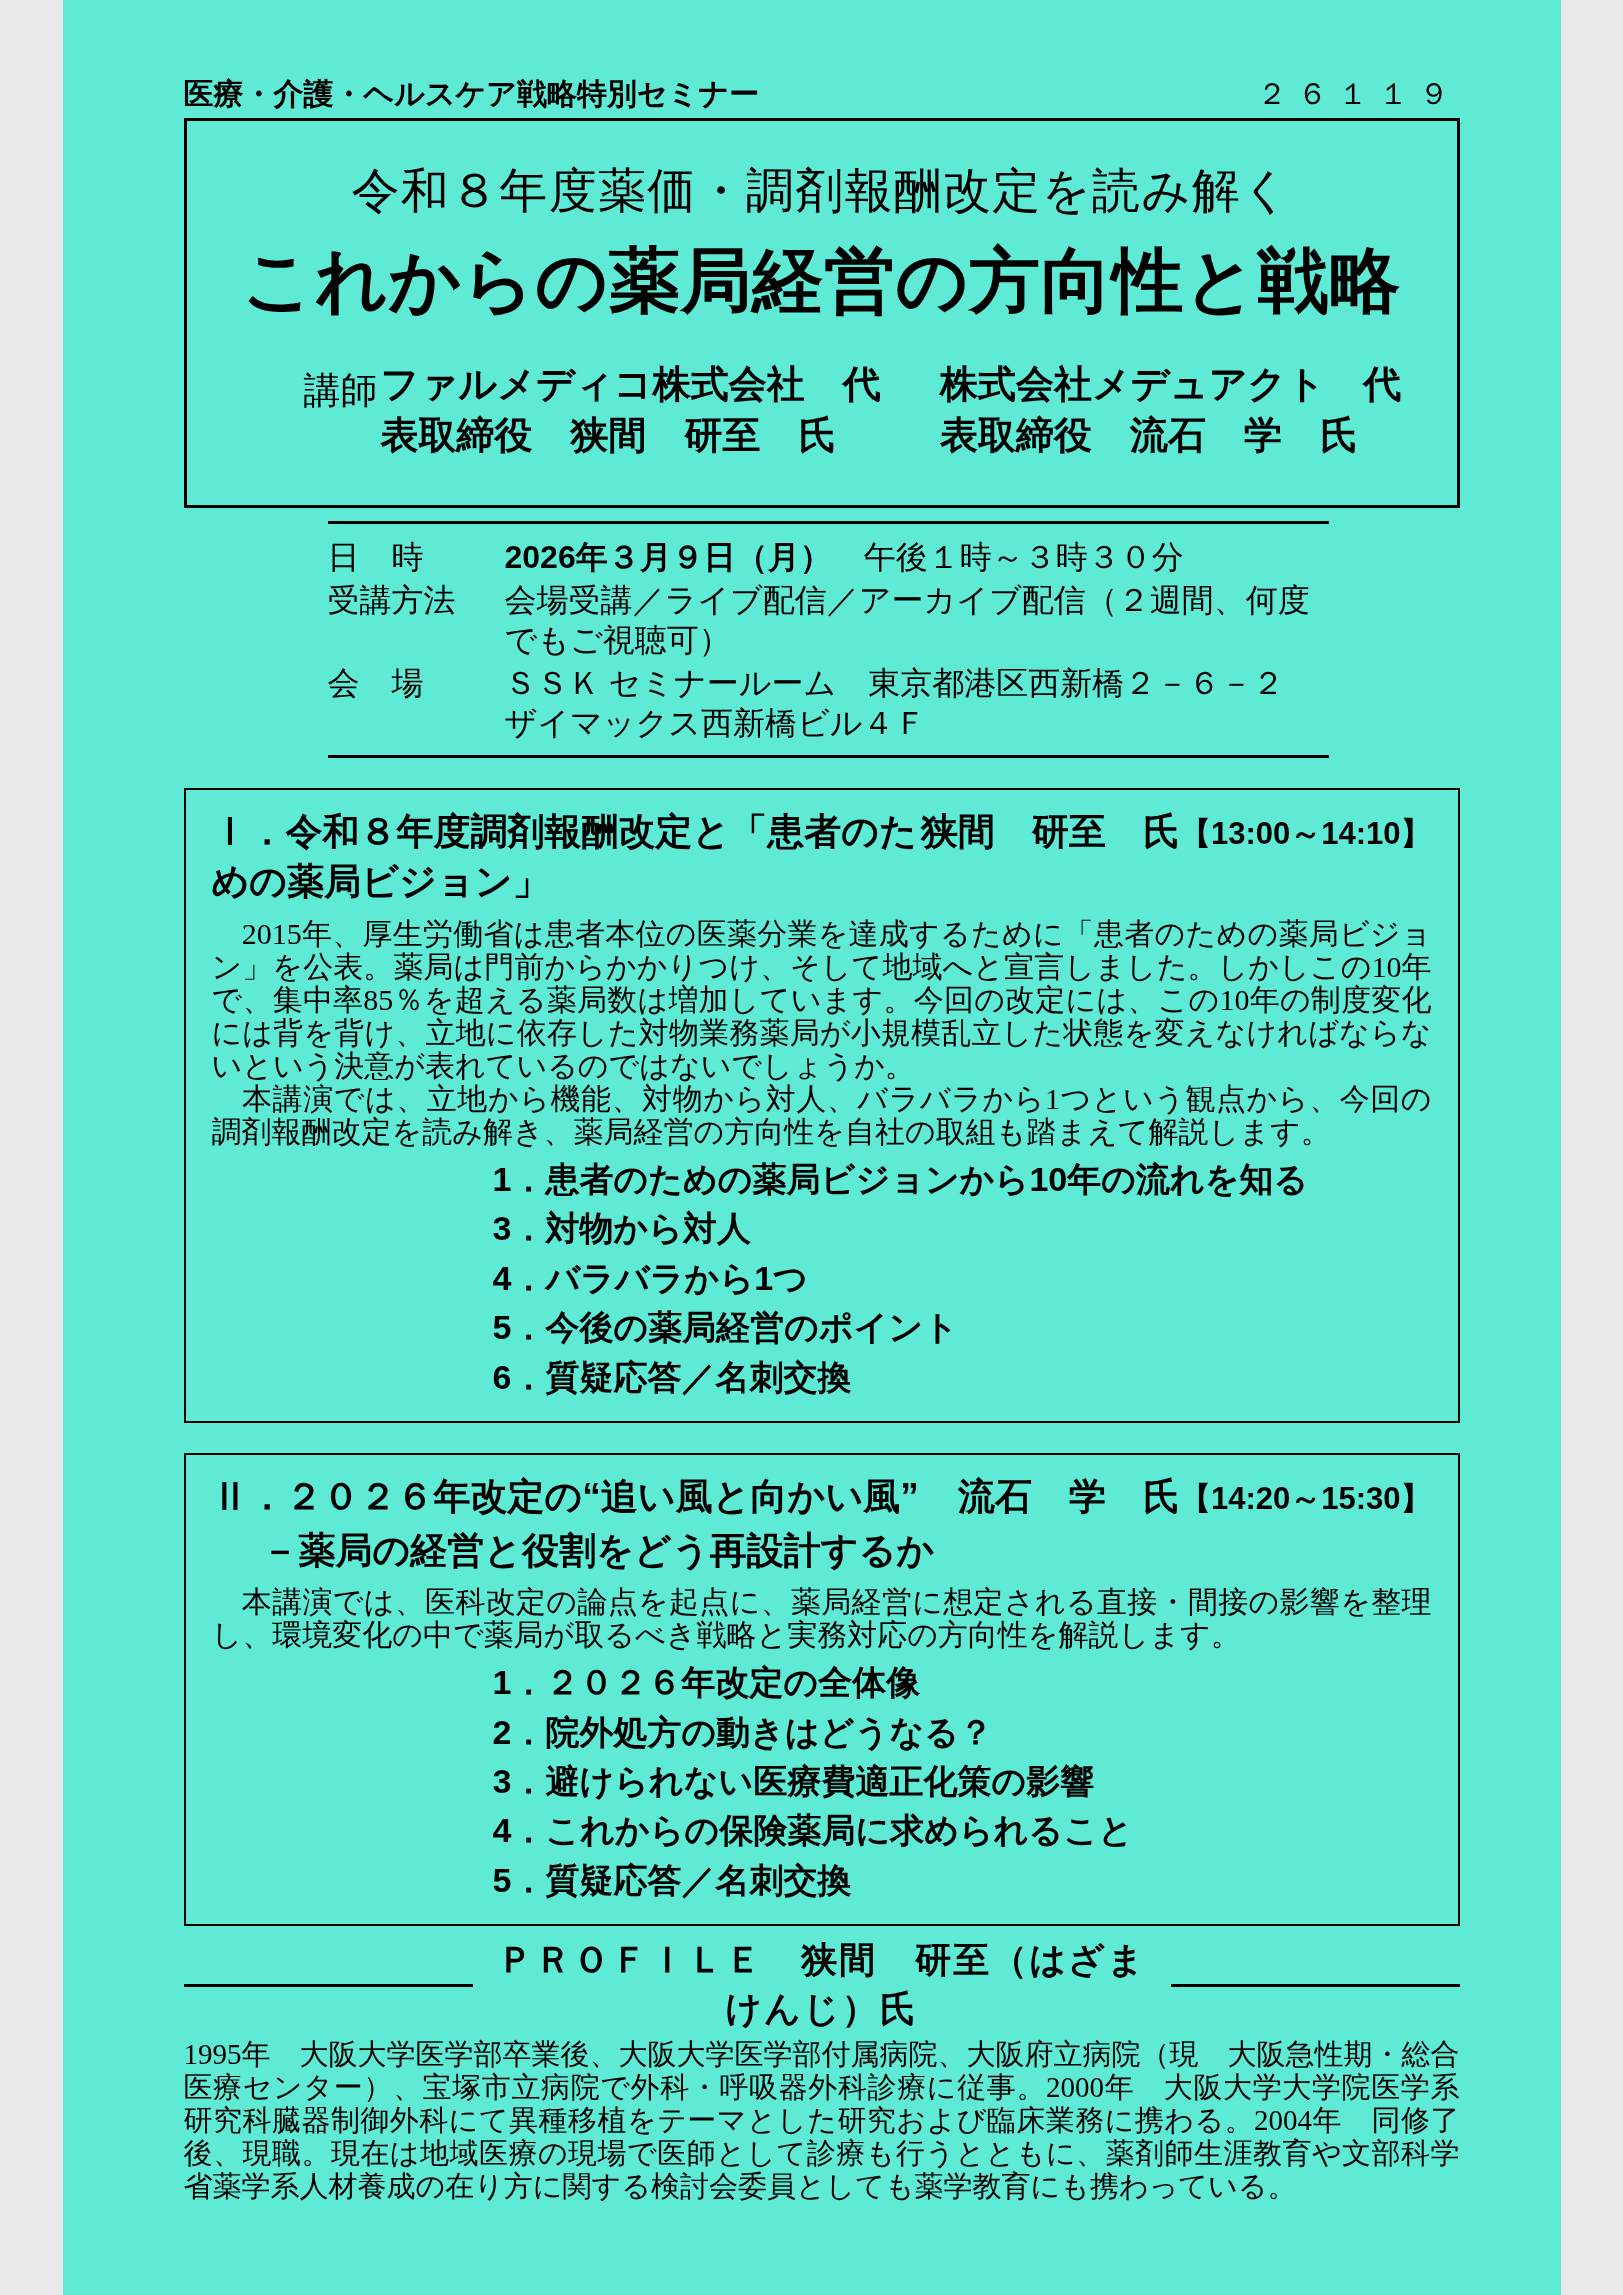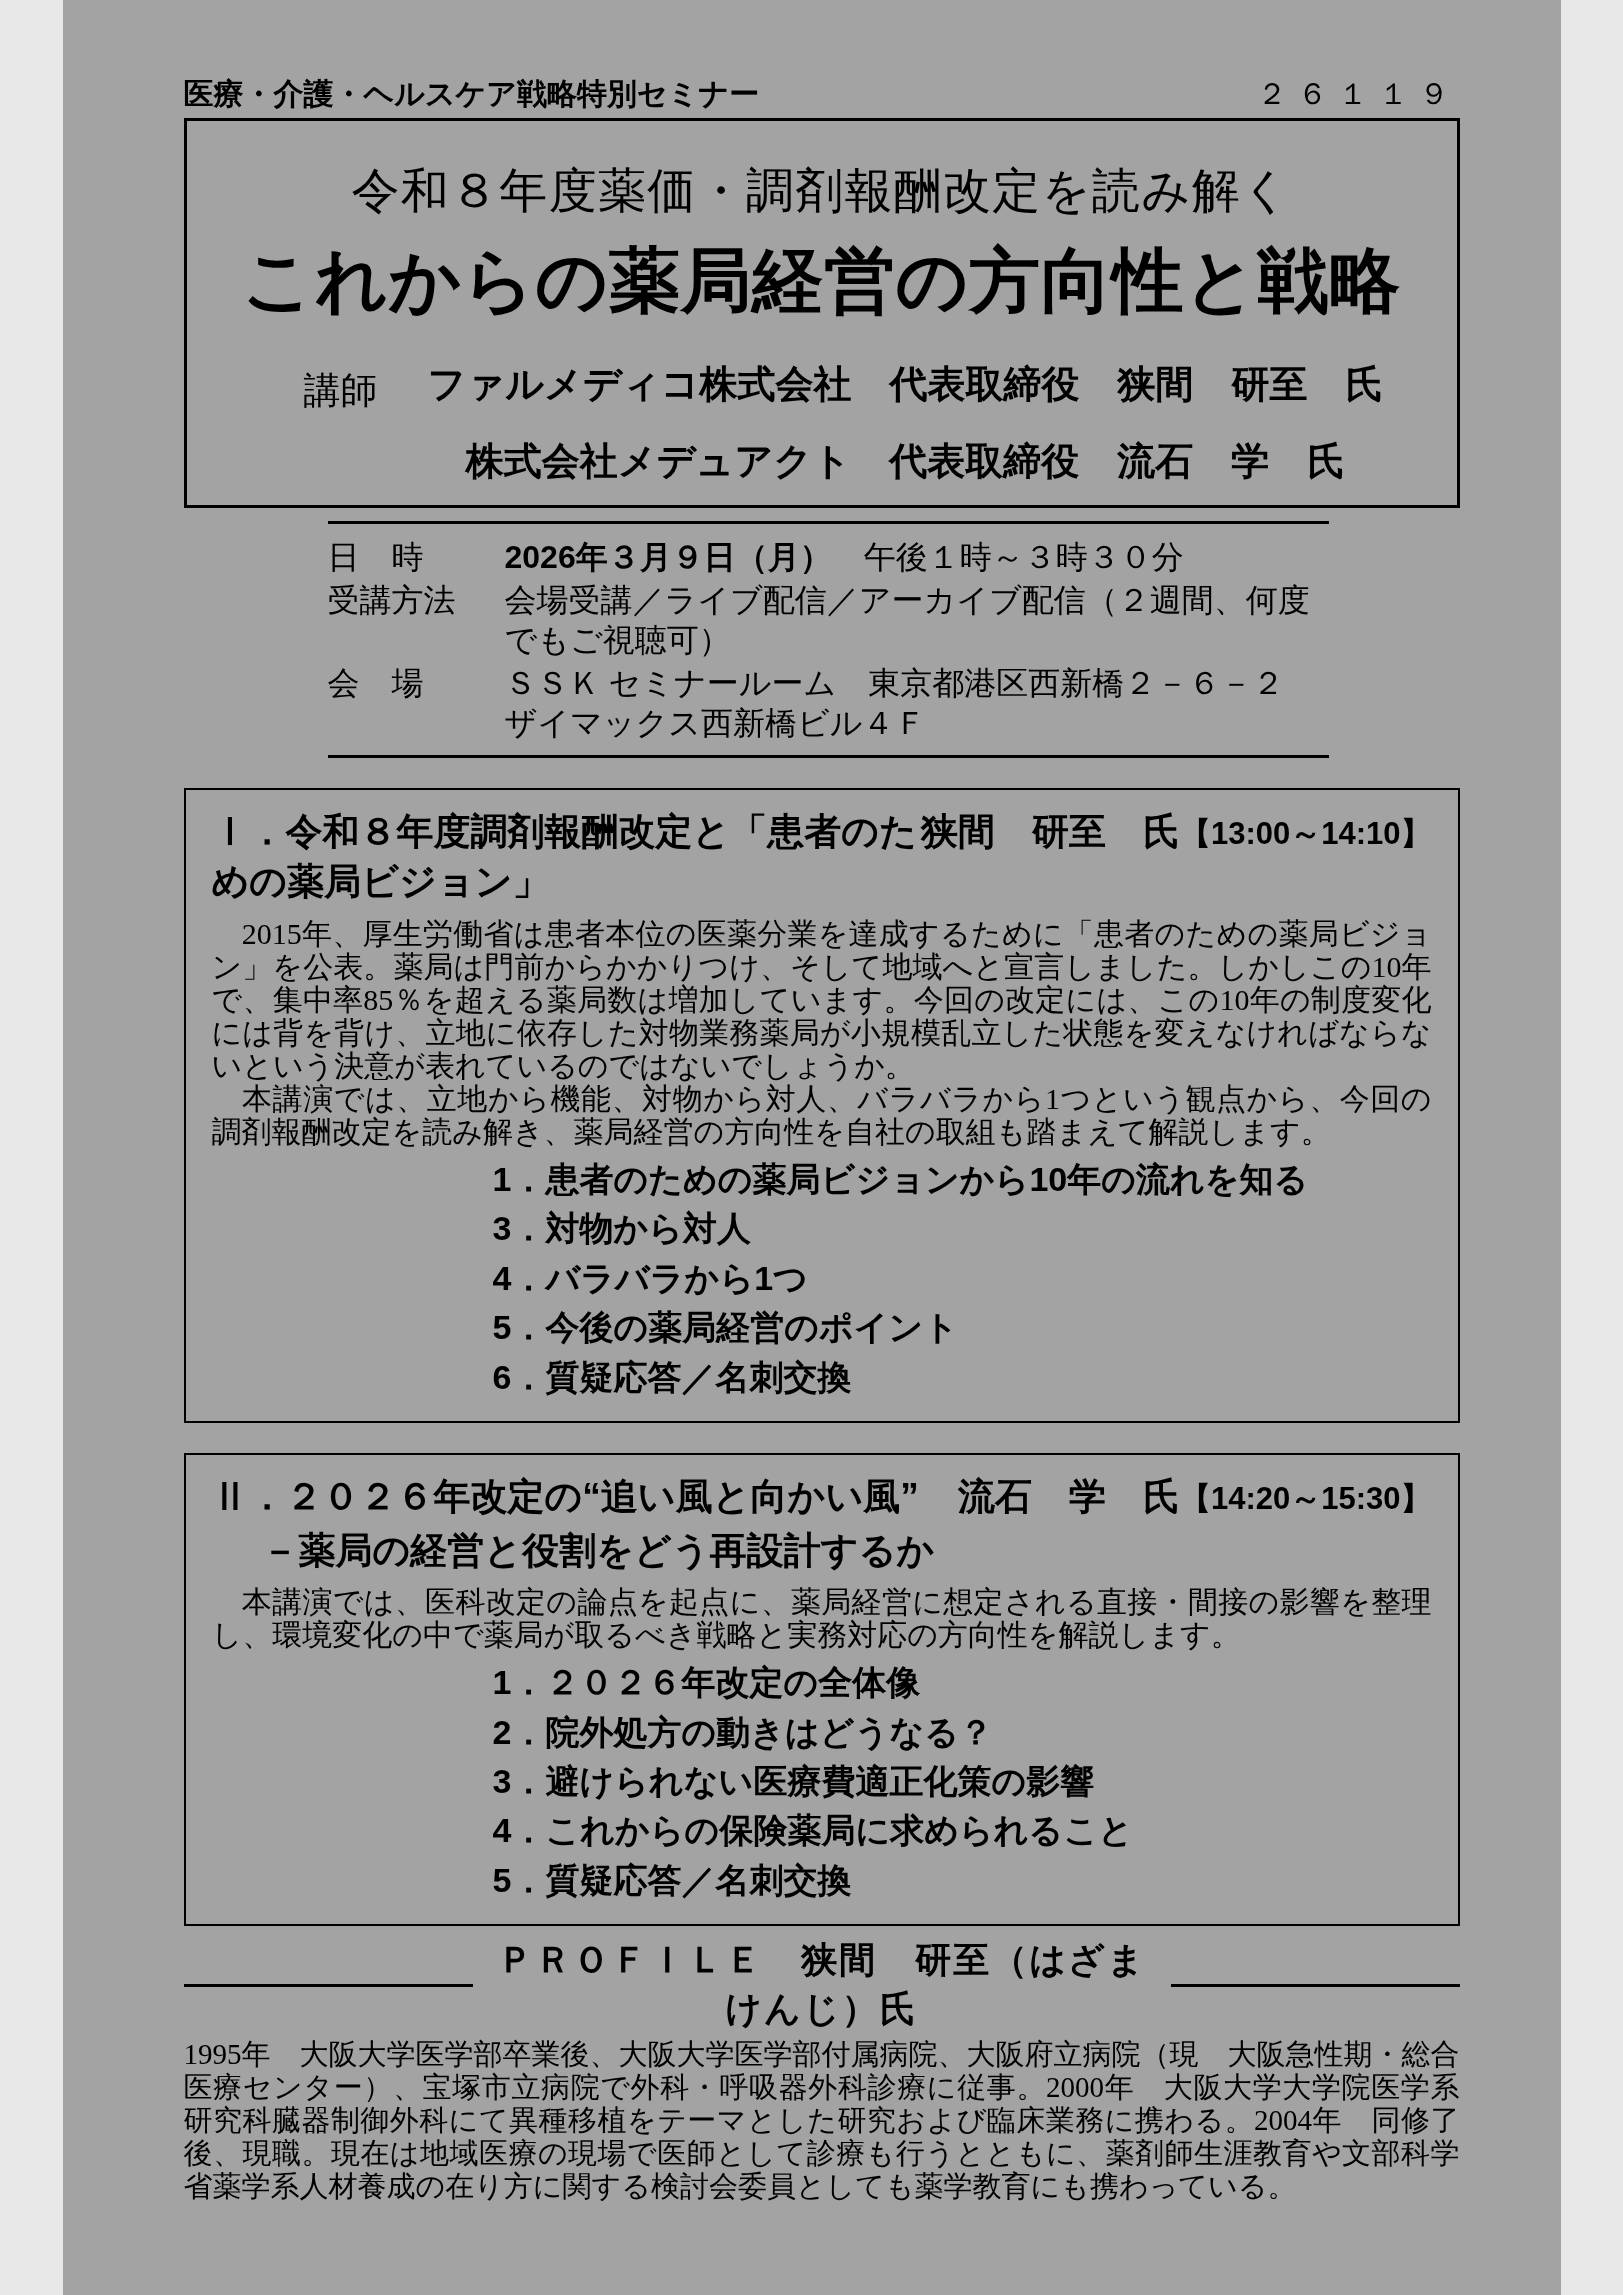--- a/index.html
+++ b/index.html
@@ -1,20 +1,20 @@
 <!DOCTYPE html>
 <html lang="ja" style="font-size:10.5px"><head>
 <meta charset="utf-8">
 <style>
   html,body { margin:0; padding:0; background:#e8e8e8; }
   .page {
     position:relative;
     width:1498px; height:2295px;
     margin:0 auto;
-    background:#a3a3a3;
+    background:#5eead4;
     color:#000;
     box-sizing:border-box;
     padding:77px 101px 0 121px;
     font-family:"Liberation Serif", serif;
     overflow:hidden;
   }
 
   
   .topbar {
     display:flex; justify-content:space-between; align-items:flex-end;
@@ -44,21 +44,21 @@
   .lecturer-row {
     margin:30px 0 0 88px;
     display:flex; align-items:flex-start; height:128px; text-align:left;
   }
   .vline { width:2px; background:#000; }
   .lecturer-label {
     width:76px; font-size:37px; line-height:63px; text-align:center;
     word-break:break-all; overflow:hidden;
   }
   .speakers {
-    flex:1; display:flex; flex-direction:column; justify-content:center;
+    flex:1; display:flex; justify-content:center;
     align-items:center; gap:26px;
     font-size:38px; font-weight:bold;
     font-family:"Liberation Sans", sans-serif;
   }
 
   
   .info {
     margin:13px 131px 0 144px;
     border-top:3.3px solid #000; border-bottom:3.3px solid #000;
     padding:10.5px 0 9.2px 0;

